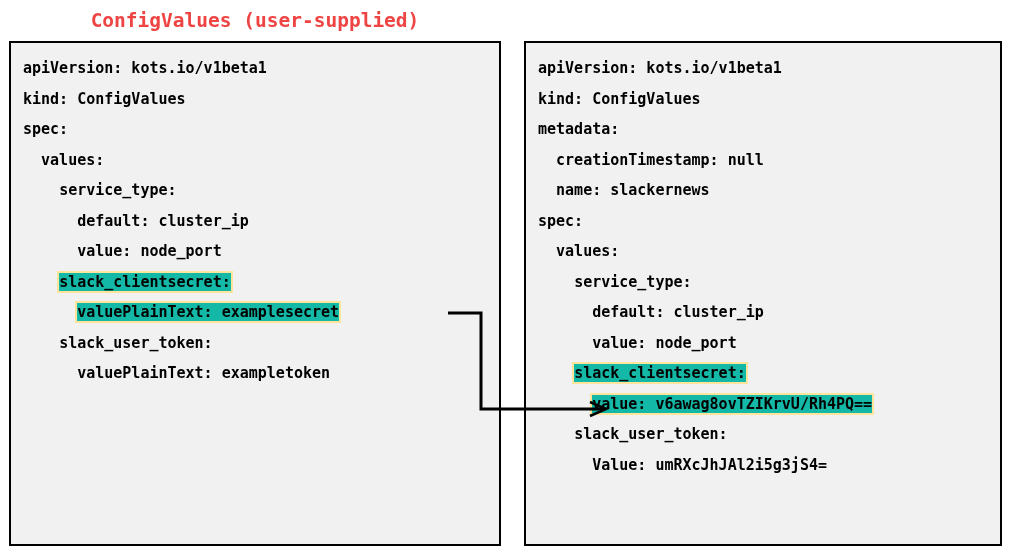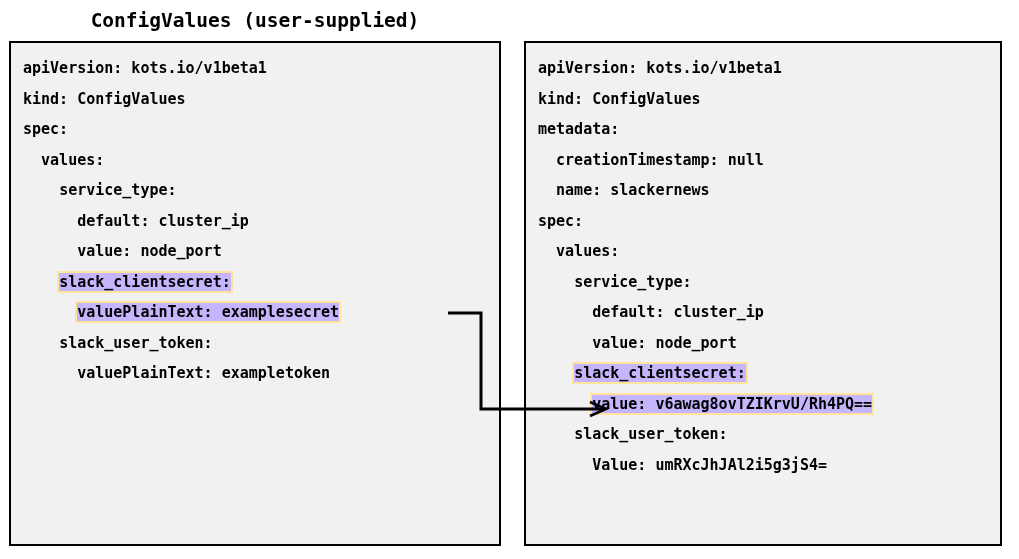--- a/index.html
+++ b/index.html
@@ -17,21 +17,21 @@
     height: 559px;
     background: #ffffff;
     overflow: hidden;
   }
 
   .panel-title {
     position: absolute;
     font-family: "DejaVu Sans Mono", "Liberation Mono", monospace;
     font-size: 19.5px;
     font-weight: bold;
-    color: #000000;
+    color: #ef4444;
     letter-spacing: 0px;
     white-space: pre;
     text-align: center;
     line-height: 24px;
   }
 
   .yaml-box {
     position: absolute;
     background: #f1f1f1;
     border: 2px solid #000000;
@@ -56,21 +56,21 @@
     height: 30.5px;
     white-space: pre;
     display: block;
   }
 
   .yaml-line > .seg {
     white-space: pre;
   }
 
   .yaml-line.hl > .seg {
-    background: #c4b5fd;
+    background: #14b8a6;
     box-shadow: 0 0 0 2px #ffe49b;
   }
 
   
   #connector {
     position: absolute;
     left: 0;
     top: 0;
     width: 1019px;
     height: 559px;

